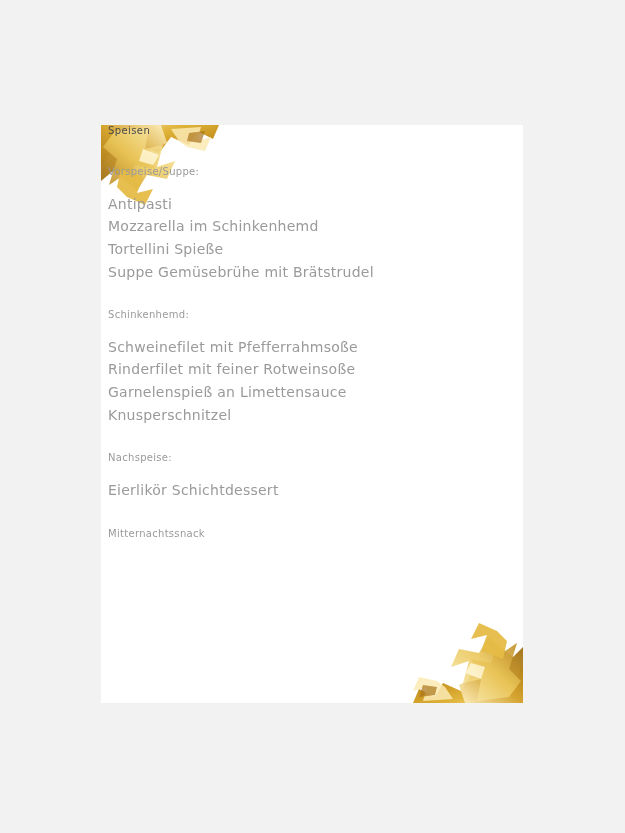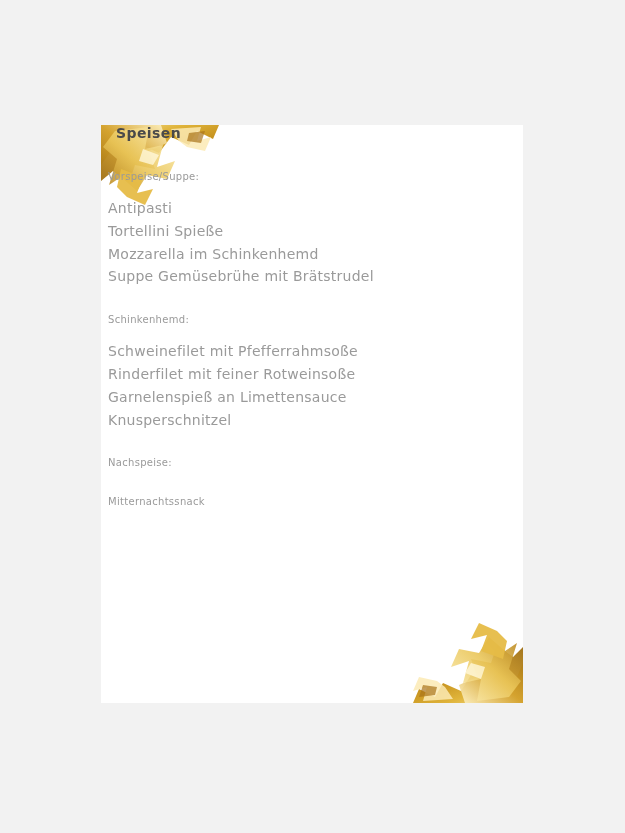--- a/index.html
+++ b/index.html
@@ -44,25 +44,25 @@
   .menu {
     position: absolute;
     left: 108px;
     top: 125px;
     width: 260px;
     color: #8a8a8a;
     font-family: "DejaVu Sans", sans-serif;
   }
 
   .menu-title {
-    font-size: 14px;
-    font-weight: bold;
+    font-size: 10px;
+    font-weight: normal;
     color: #4a4a4a;
     letter-spacing: 0.4px;
-    margin: 0 0 29px 8px;
+    margin: 0 0 29px 0;
     line-height: 1.2;
   }
 
   .section {
     margin: 0 0 26px 0;
   }
   .section:last-child { margin-bottom: 0; }
 
   .section-heading {
     font-size: 10px;
@@ -155,39 +155,40 @@
     </span>
   </div>
 
   <div class="menu">
     <h1 class="menu-title">Speisen</h1>
 
     <div class="section">
       <div class="section-heading">Vorspeise/Suppe:</div>
       <ul class="item-list">
         <li>Antipasti</li>
+        <li>Mozzarella im Schinkenhemd</li>
         <li>Tortellini Spieße</li>
-        <li>Mozzarella im Schinkenhemd</li>
         <li>Suppe Gemüsebrühe mit Brätstrudel</li>
       </ul>
     </div>
 
     <div class="section">
       <div class="section-heading">Schinkenhemd:</div>
       <ul class="item-list">
         <li>Schweinefilet mit Pfefferrahmsoße</li>
         <li>Rinderfilet mit feiner Rotweinsoße</li>
         <li>Garnelenspieß an Limettensauce</li>
         <li>Knusperschnitzel</li>
       </ul>
     </div>
 
     <div class="section">
       <div class="section-heading">Nachspeise:</div>
       <ul class="item-list">
+        <li>Eierlikör Schichtdessert</li>
       </ul>
     </div>
 
     <div class="section no-items">
       <div class="section-heading">Mitternachtssnack</div>
     </div>
   </div>
 
 </div>
 

